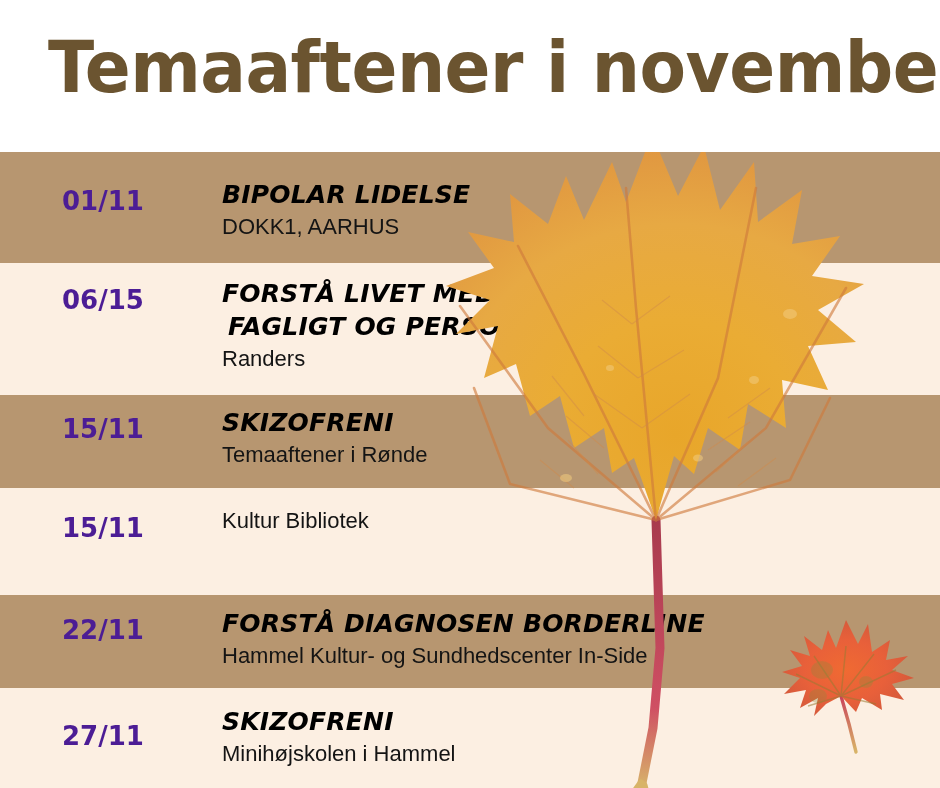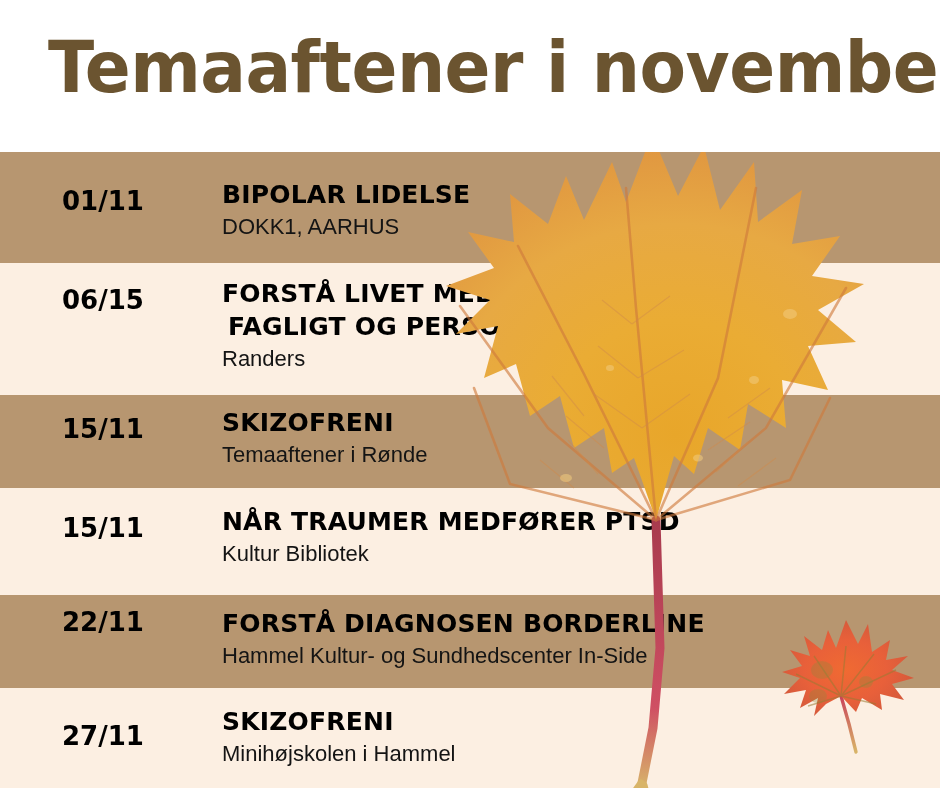--- a/index.html
+++ b/index.html
@@ -63,37 +63,38 @@
     width: 940px;
     height: 100%;
   }
   .date {
     position: absolute;
     left: 62px;
     font-family: "DejaVu Sans", sans-serif;
     font-weight: 700;
     font-size: 26px;
     line-height: 30px;
-    color: #000000;
+    color: #4c1d95;
     letter-spacing: 0px;
     white-space: nowrap;
   }
   .texts {
     position: absolute;
     left: 222px;
     right: 10px;
   }
   .ev-title {
     font-family: "DejaVu Sans", sans-serif;
     font-weight: 700;
     font-size: 25px;
     line-height: 33px;
     letter-spacing: 0.2px;
     color: #000000;
     white-space: nowrap;
+    font-style: italic;
   }
   .ev-title.indent2 { padding-left: 6px; }
   .ev-venue {
     font-family: "Liberation Sans", sans-serif;
     font-weight: 400;
     font-size: 22px;
     line-height: 30px;
     color: #141414;
     white-space: nowrap;
     margin-top: 1px;
@@ -152,29 +153,28 @@
         <div class="ev-title">SKIZOFRENI</div>
         <div class="ev-venue">Temaaftener i Rønde</div>
       </div>
     </div>
   </div>
 
   <div class="row cream" style="top:488px;height:107px;">
     <div class="row-inner">
       <div class="date" style="top:25px;">15/11</div>
       <div class="texts" style="top:17px;">
-        <div class="ev-title">NÅR TRAUMER MEDFØRER PTSD</div>
         <div class="ev-venue">Kultur Bibliotek</div>
       </div>
     </div>
   </div>
 
   <div class="row brown" style="top:595px;height:93px;">
     <div class="row-inner">
-      <div class="date" style="top:12px;text-align:right;">22/11</div>
+      <div class="date" style="top:20px;text-align:right;">22/11</div>
       <div class="texts" style="top:12px;">
         <div class="ev-title">FORSTÅ DIAGNOSEN BORDERLINE</div>
         <div class="ev-venue">Hammel Kultur- og Sundhedscenter In-Side</div>
       </div>
     </div>
   </div>
 
   <div class="row cream" style="top:688px;height:100px;">
     <div class="row-inner">
       <div class="date" style="top:25px;margin-top:8px;">27/11</div>

